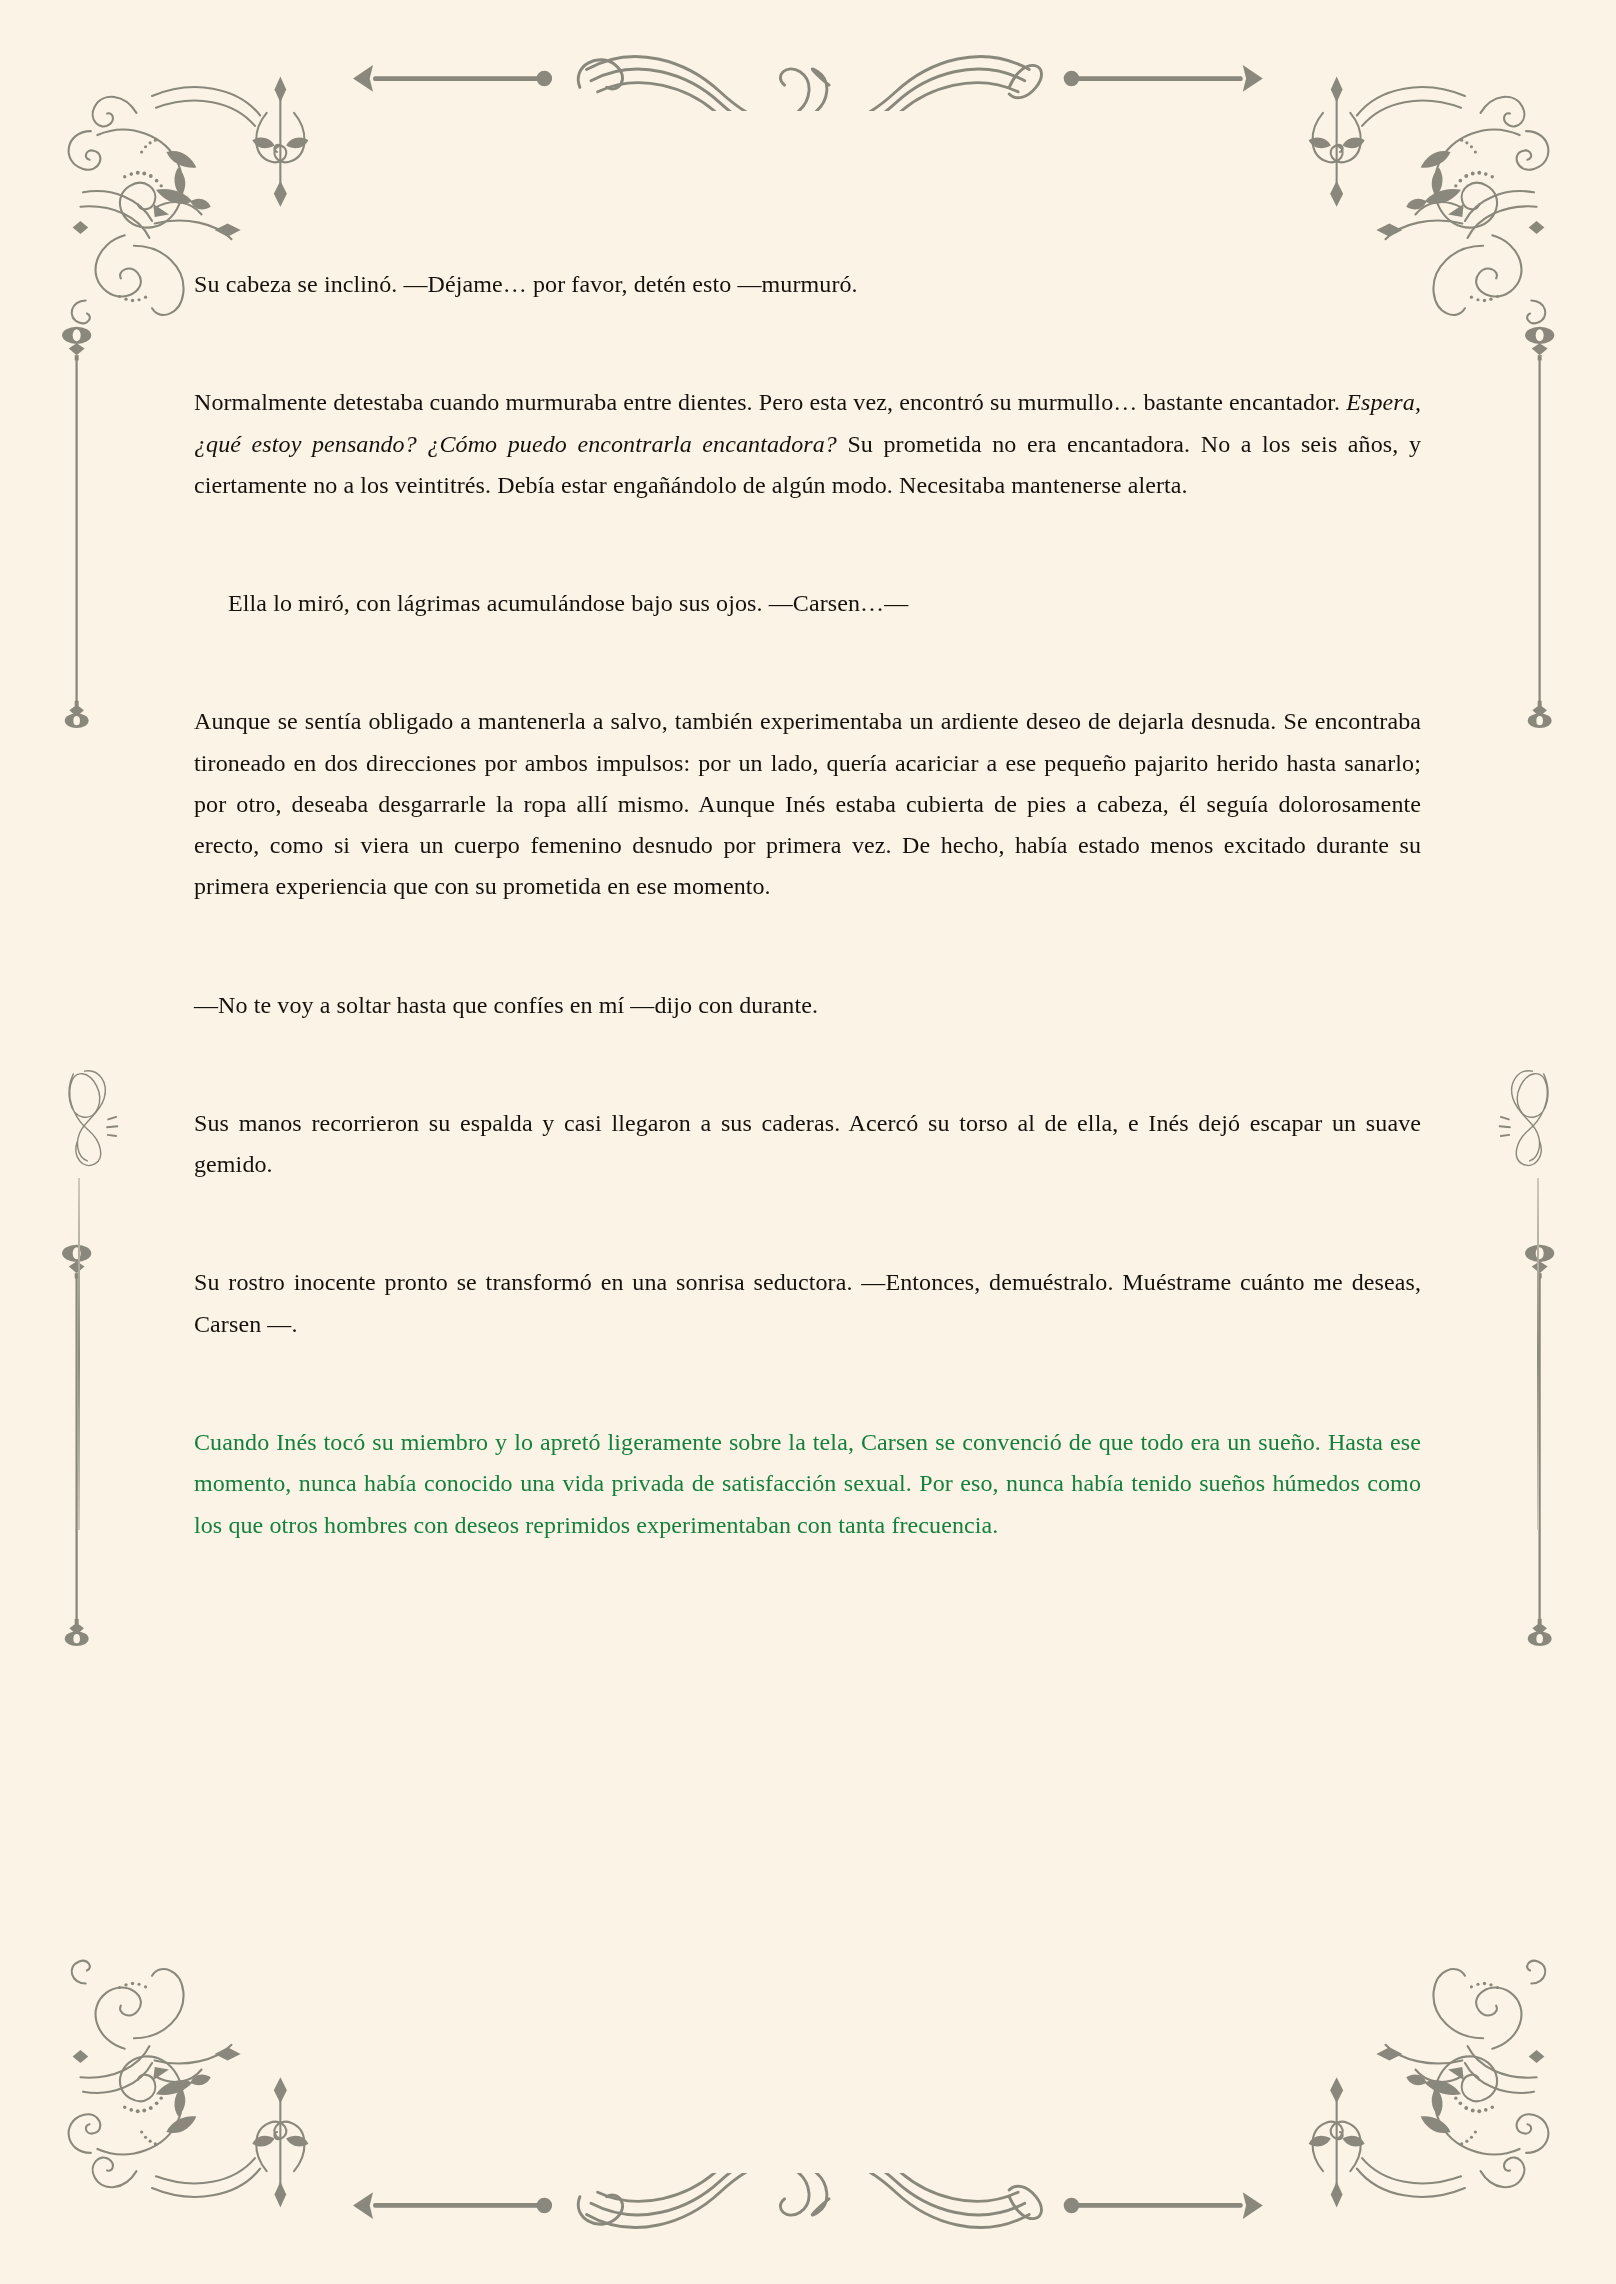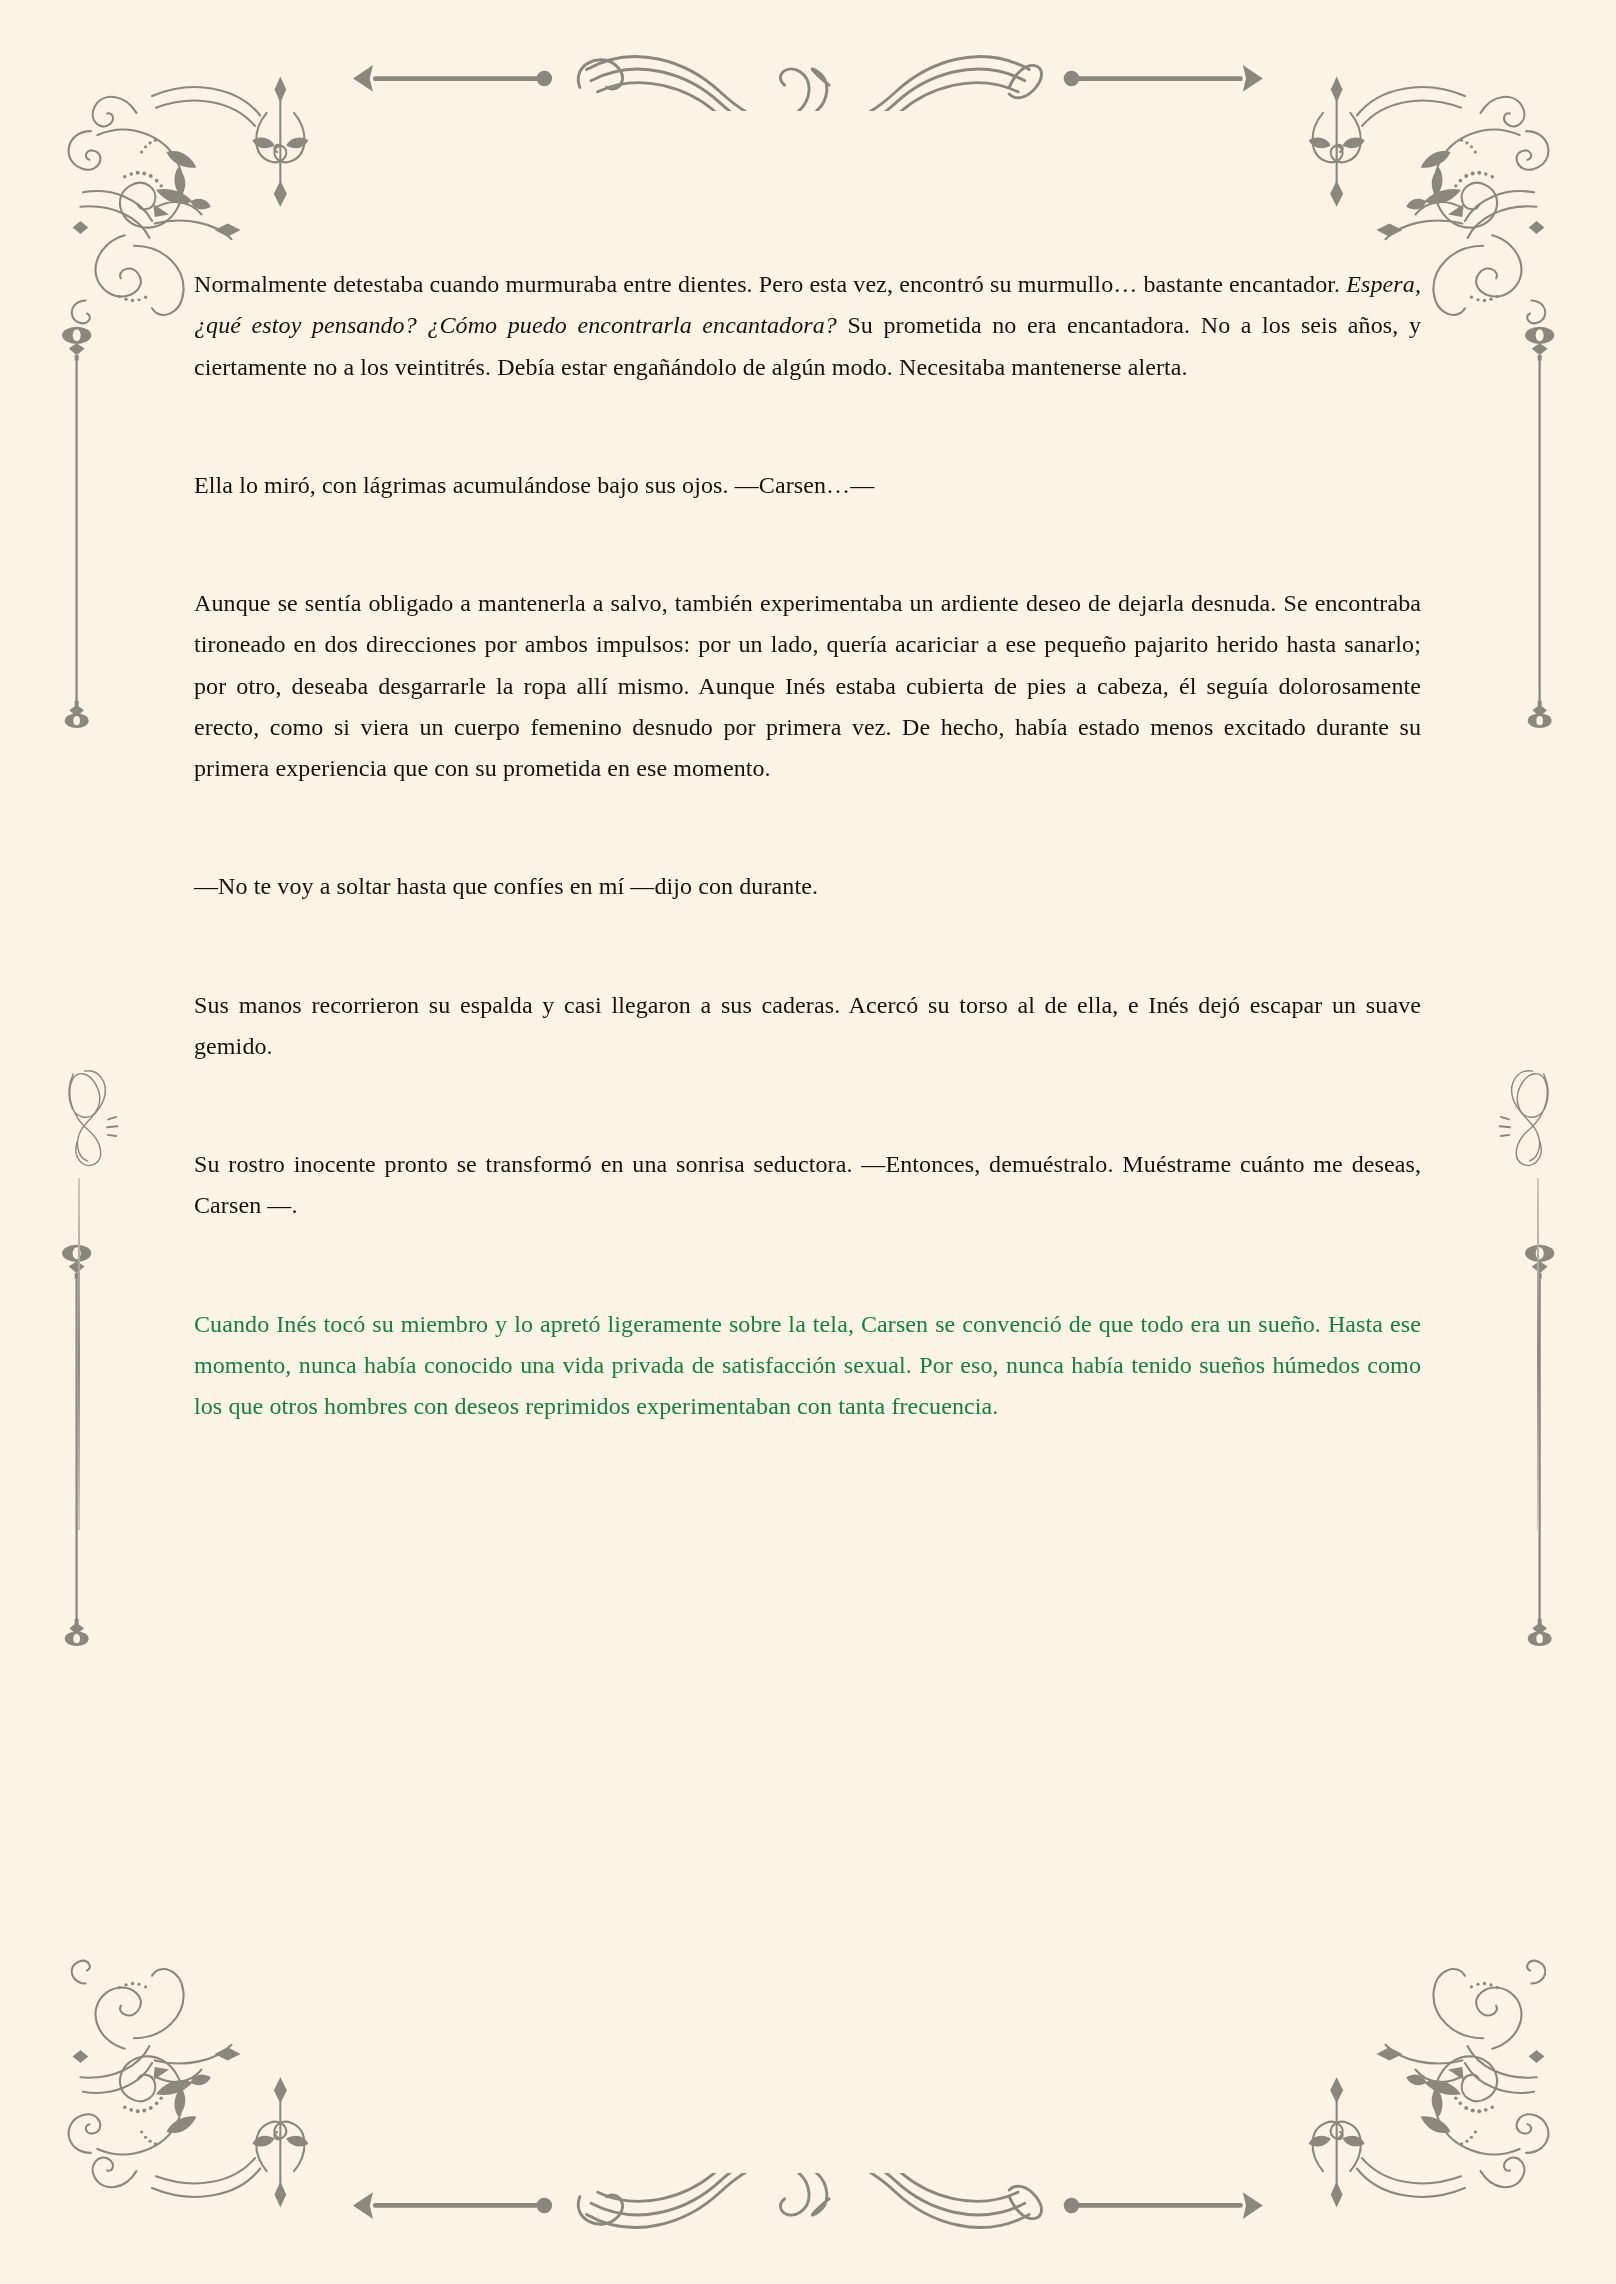--- a/index.html
+++ b/index.html
@@ -280,22 +280,23 @@
   <div class="orn loop-r">
     <svg width="78" height="117" viewBox="0 0 120 250">
         <use href="#infinity-loop"></use>
       </svg>
   </div>
 
   <div class="orn hair-l1"></div>
   <div class="orn hair-r1"></div>
 
   <div class="content">
+    <p class="para" style="color: rgb(21, 18, 14);"><span>Su cabeza se inclinó. —Déjame… por favor, detén esto —murmuró.</span></p>
     <p class="para" style="color: rgb(21, 18, 14);"><span>Normalmente detestaba cuando murmuraba entre dientes. Pero esta vez, encontró su murmullo… bastante encantador. </span><span class="it">Espera, ¿qué estoy pensando? ¿Cómo puedo encontrarla encantadora?</span><span> Su prometida no era encantadora. No a los seis años, y ciertamente no a los veintitrés. Debía estar engañándolo de algún modo. Necesitaba mantenerse alerta.</span></p>
-    <p class="para" style="color: rgb(21, 18, 14);"><span>Ella lo miró, con lágrimas acumulándose bajo sus ojos. —Carsen…—</span></p>
+    <p class="para" style="color: rgb(21, 18, 14); margin-left: 34px;"><span>Ella lo miró, con lágrimas acumulándose bajo sus ojos. —Carsen…—</span></p>
     <p class="para" style="color: rgb(21, 18, 14);"><span>Aunque se sentía obligado a mantenerla a salvo, también experimentaba un ardiente deseo de dejarla desnuda. Se encontraba tironeado en dos direcciones por ambos impulsos: por un lado, quería acariciar a ese pequeño pajarito herido hasta sanarlo; por otro, deseaba desgarrarle la ropa allí mismo. Aunque Inés estaba cubierta de pies a cabeza, él seguía dolorosamente erecto, como si viera un cuerpo femenino desnudo por primera vez. De hecho, había estado menos excitado durante su primera experiencia que con su prometida en ese momento.</span></p>
     <p class="para" style="color: rgb(21, 18, 14);"><span>—No te voy a soltar hasta que confíes en mí —dijo con durante.</span></p>
     <p class="para" style="color: rgb(21, 18, 14); margin-top: 36px;"><span>Sus manos recorrieron su espalda y casi llegaron a sus caderas. Acercó su torso al de ella, e Inés dejó escapar un suave gemido.</span></p>
     <p class="para" style="color: rgb(21, 18, 14); margin-top: 40px;"><span>Su rostro inocente pronto se transformó en una sonrisa seductora. —Entonces, demuéstralo. Muéstrame cuánto me deseas, Carsen —.</span></p>
     <p class="para" style="color: #15803d;"><span>Cuando Inés tocó su miembro y lo apretó ligeramente sobre la tela, Carsen se convenció de que todo era un sueño. Hasta ese momento, nunca había conocido una vida privada de satisfacción sexual. Por eso, nunca había tenido sueños húmedos como los que otros hombres con deseos reprimidos experimentaban con tanta frecuencia.</span></p>
   </div>
 
 </div>
 
 

